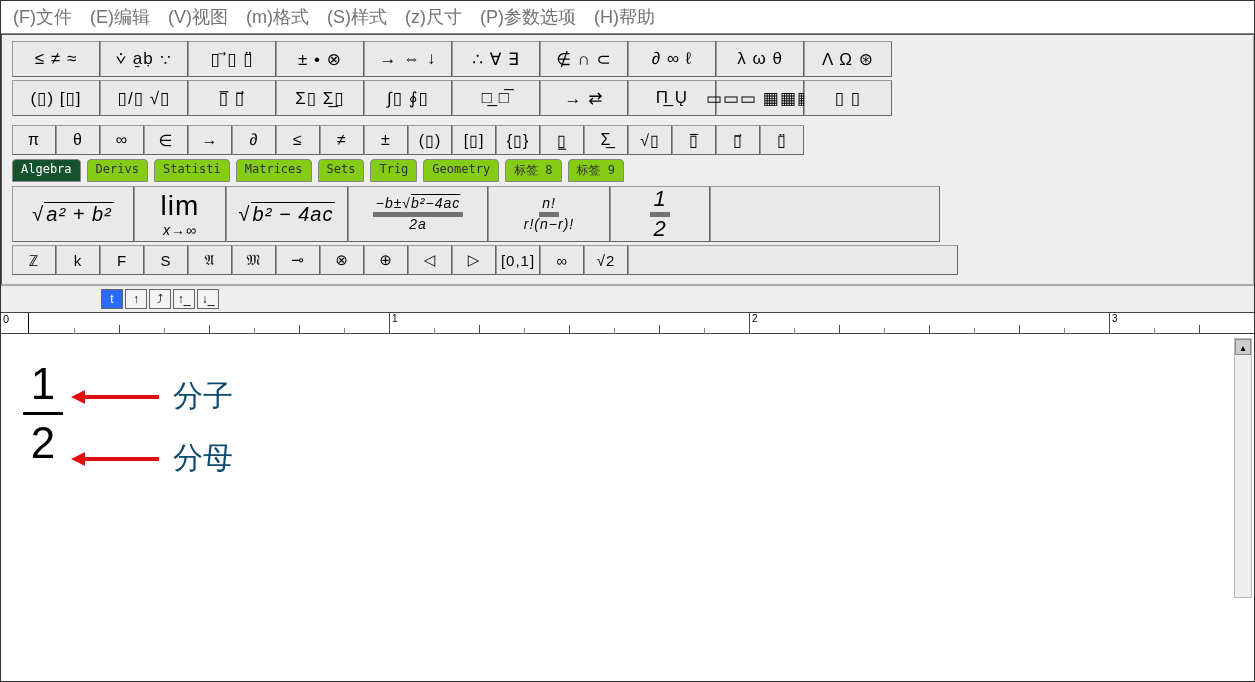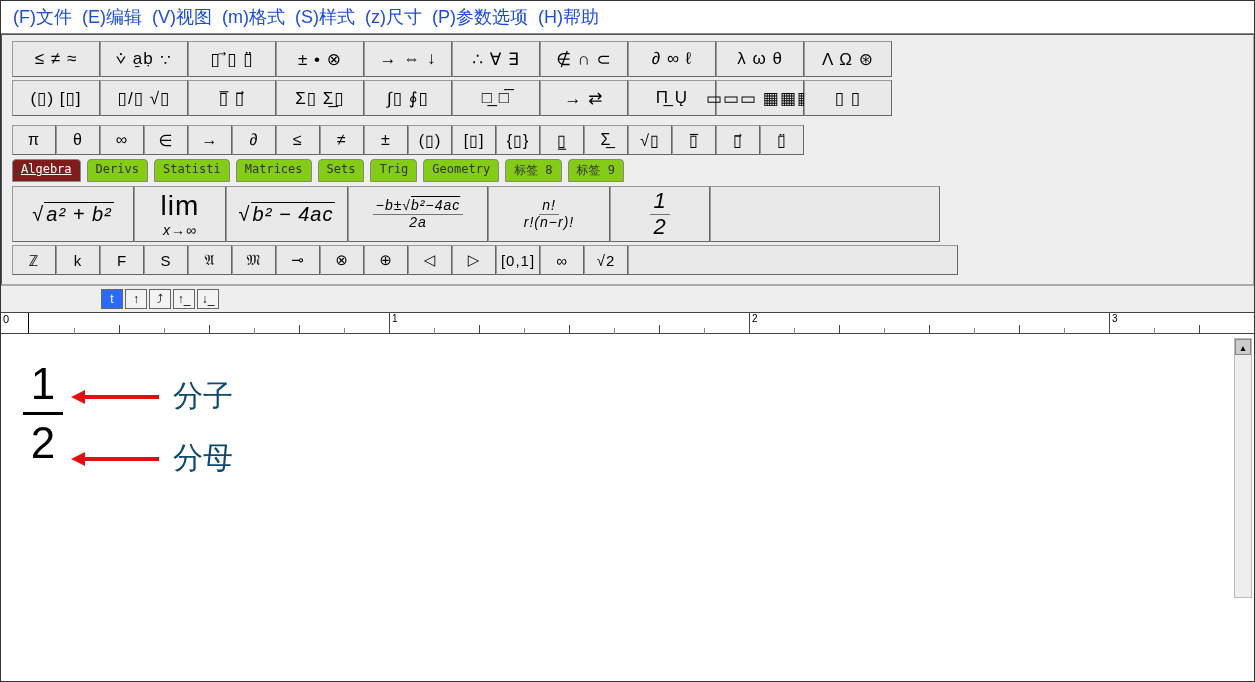--- a/index.html
+++ b/index.html
@@ -1,33 +1,33 @@
 <!DOCTYPE html>
 <html><head>
 <meta charset="utf-8">
 <style>
   * { box-sizing: border-box; margin: 0; padding: 0; font-family: "SimSun", "Microsoft YaHei", sans-serif; }
   body { width: 1255px; height: 682px; background: #fff; overflow: hidden; border: 1px solid #333; }
 
-  .menubar { display: flex; gap: 10px; padding: 4px 12px; font-size: 18px; color: #1d4ed8; background: #fff; border-bottom: 1px solid #888; }
+  .menubar { display: flex; gap: 18px; padding: 4px 12px; font-size: 18px; color: #737373; background: #fff; border-bottom: 1px solid #888; }
   .menubar .menu-item { cursor: default; }
 
   .toolbar-area { background: #eee; border: 1px inset #aaa; padding: 6px 10px; margin: 0; }
 
   .palette-row { display: flex; gap: 0; margin-bottom: 3px; }
   .palette-btn { background: #e9e9e9; border: 1px solid #999; border-right-color:#666; border-bottom-color:#666; height: 36px; width: 88px; display: flex; align-items: center; justify-content: center; font-size: 17px; font-family: "Times New Roman", serif; letter-spacing: 1px; cursor: pointer; }
   .palette-btn .sym { white-space: nowrap; }
   .palette-btn.sml { height: 30px; width: 44px; font-size: 16px; }
   .palette-btn.template { height: 56px; width: 122px; font-size: 20px; font-style: italic; }
   .palette-btn.template.lim { font-size: 24px; font-style: normal; }
   .palette-btn.small3 { height: 30px; width: 44px; font-size: 15px; }
 
   .tab-row { display: flex; gap: 6px; margin: 4px 0; font-size: 12px; }
   .tab { background: #84cc16; color: #333; border: 1px solid #888; border-radius: 4px 4px 0 0; padding: 2px 8px; font-family: monospace; cursor: pointer; }
-  .tab.active { background: #7f1d1d; color: #fff; text-decoration: underline; }
+  .tab.active { background: #14532d; color: #fff; }
 
   .nav-icons { display: flex; gap: 2px; padding: 3px 10px; background: #eee; border-top: 1px solid #aaa; }
   .nav-icons .navb { width: 22px; height: 20px; border: 1px solid #666; background:#f3f3f3; display:flex; align-items:center; justify-content:center; font-size:12px; cursor:pointer;}
   .nav-icons .navb.blue { background:#2a6aff; color:#fff; }
 
   .ruler { position: relative; height: 22px; background: #fff; border-top: 1px solid #444; border-bottom: 1px solid #444; display:flex; }
   .ruler .margin-box { width: 28px; border-right:1px solid #000; background:#fff; font-size:11px; padding-left:2px; }
   .ruler-track { flex:1; position:relative; }
   .tick { position:absolute; top:0; height:100%; border-left:1px solid #444; font-size:10px; padding-left:2px; }
   .tick.minor { border-left:1px solid #888; height:7px; top:15px; }
@@ -45,21 +45,21 @@
   .scrollbar-thumb-t { position:absolute; top:0; left:0; right:0; height:16px; background:#ccc; border:1px solid #888; display:flex; align-items:center; justify-content:center; font-size:10px;}
 
   .watermark { position:absolute; right:10px; bottom:6px; background:#3aa6db; color:#fff; font-size:13px; padding:5px 10px; border-radius:4px; display:flex; align-items:center; gap:6px; font-family: Arial, sans-serif; }
   .watermark small { display:block; font-size:9px; color:#d0efff; line-height:1; }
   .snail { width:22px; height:16px; background:#1a6fa3; border-radius: 50% 50% 40% 40%; position:relative; }
   .snail::after{content:""; position:absolute; right:-6px; top:-6px; width:8px; height:8px; border-top:2px solid #fff; border-right:2px solid #fff; transform:rotate(-20deg);}
 
   .sqrt { display:inline-flex; align-items:flex-end; }
   .sqrt .rad { border-top: 1.5px solid #000; padding: 0 2px; }
   .frac-inline { display:inline-flex; flex-direction:column; align-items:center; font-size:14px; line-height:1.1; }
-  .frac-inline .t { border-bottom:1px solid #737373; padding: 0 3px;}
+  .frac-inline .t { border-bottom:5px solid #737373; padding: 0 3px;}
 </style>
 </head>
 <body>
 
 <div class="menubar">
   <span class="menu-item">(F)文件</span>
   <span class="menu-item">(E)编辑</span>
   <span class="menu-item">(V)视图</span>
   <span class="menu-item">(m)格式</span>
   <span class="menu-item">(S)样式</span>

